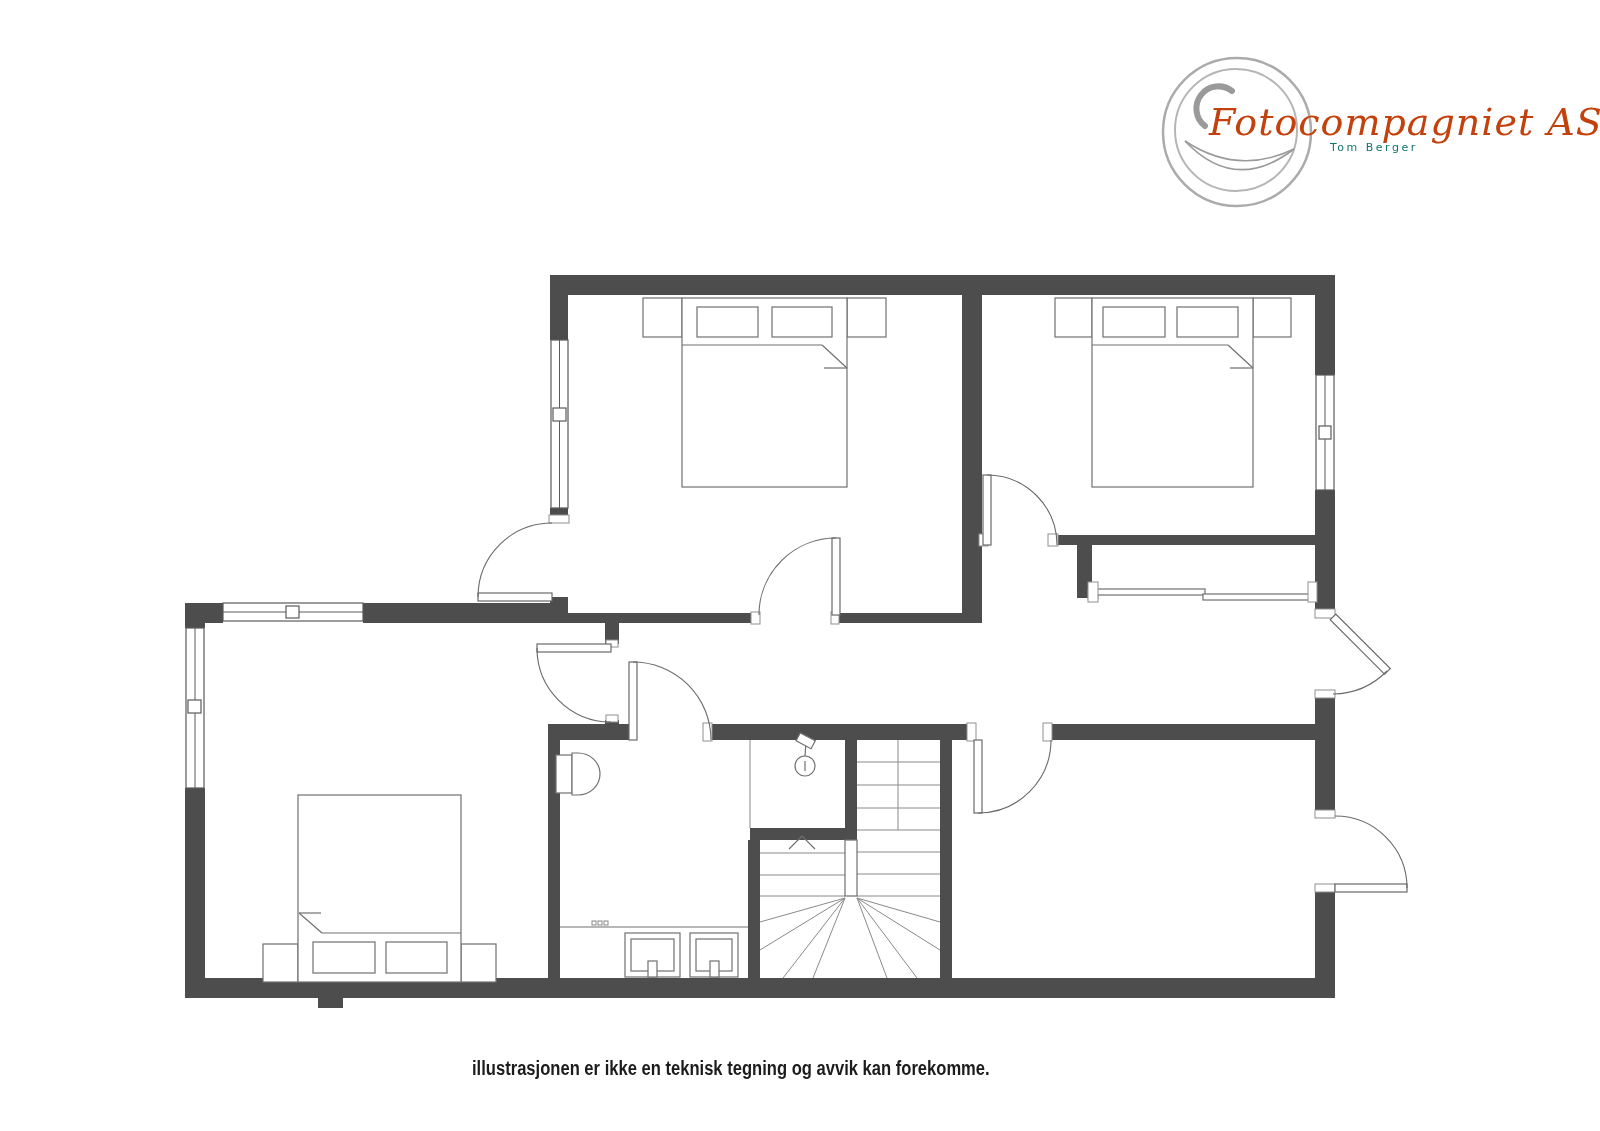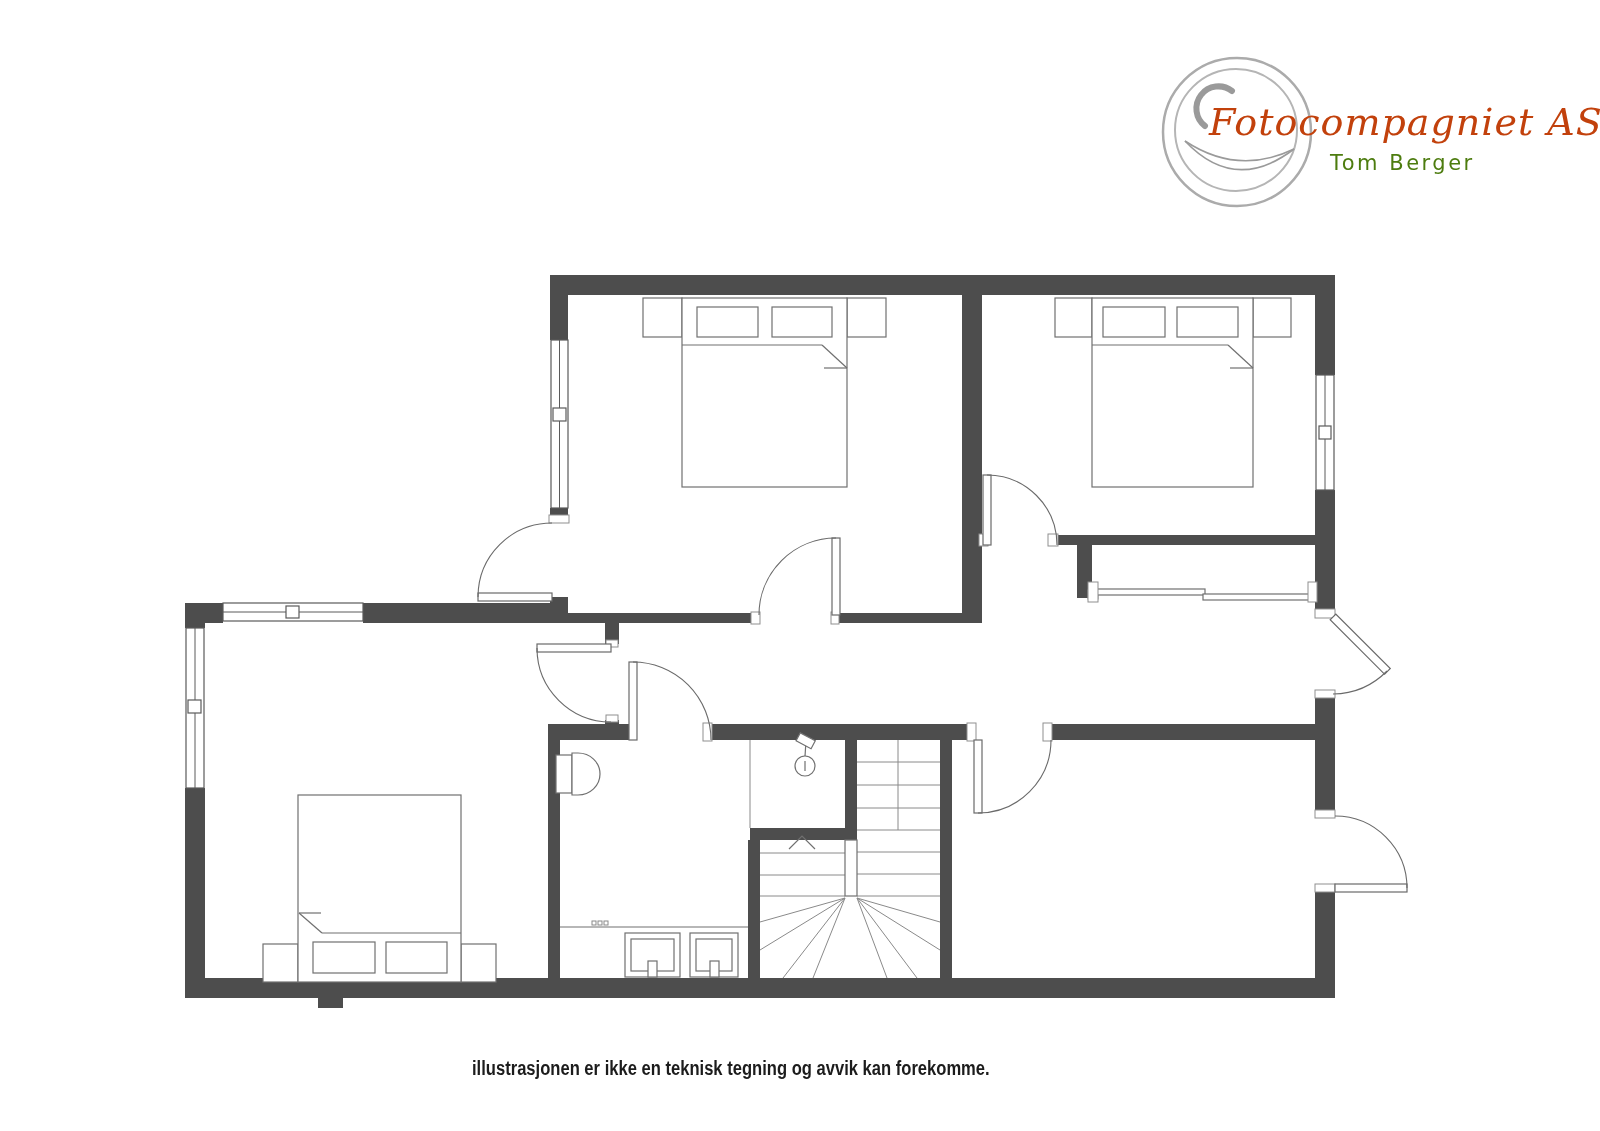--- a/index.html
+++ b/index.html
@@ -23,22 +23,22 @@
   .furn{fill:#ffffff;stroke:var(--fline);stroke-width:1.2;}
   .fline{stroke:var(--fline);stroke-width:1.2;fill:none;}
   .thin{stroke:#8a8a8a;stroke-width:1;fill:none;}
   .logo-title{
     position:absolute;left:1209px;top:100px;width:340px;
     font-family:"DejaVu Serif", serif;font-style:italic;font-size:38px;
     color:#c2410c;white-space:nowrap;letter-spacing:1px;
   }
   .logo-sub{
     position:absolute;left:1330px;top:141px;
-    font-family:"DejaVu Sans", sans-serif;font-size:21px;color:#4d7c0f;
-    letter-spacing:2.5px;white-space:nowrap;margin-top:10px;
+    font-family:"DejaVu Sans", sans-serif;font-size:11px;color:#0f766e;
+    letter-spacing:2.5px;white-space:nowrap;
   }
   .caption{
     position:absolute;left:472px;top:1057px;
     font-size:19.5px;font-weight:bold;color:var(--txt);
     transform:scaleX(.85);transform-origin:left center;white-space:nowrap;
     letter-spacing:0px;
   }
 </style>
 </head>
 <body>

